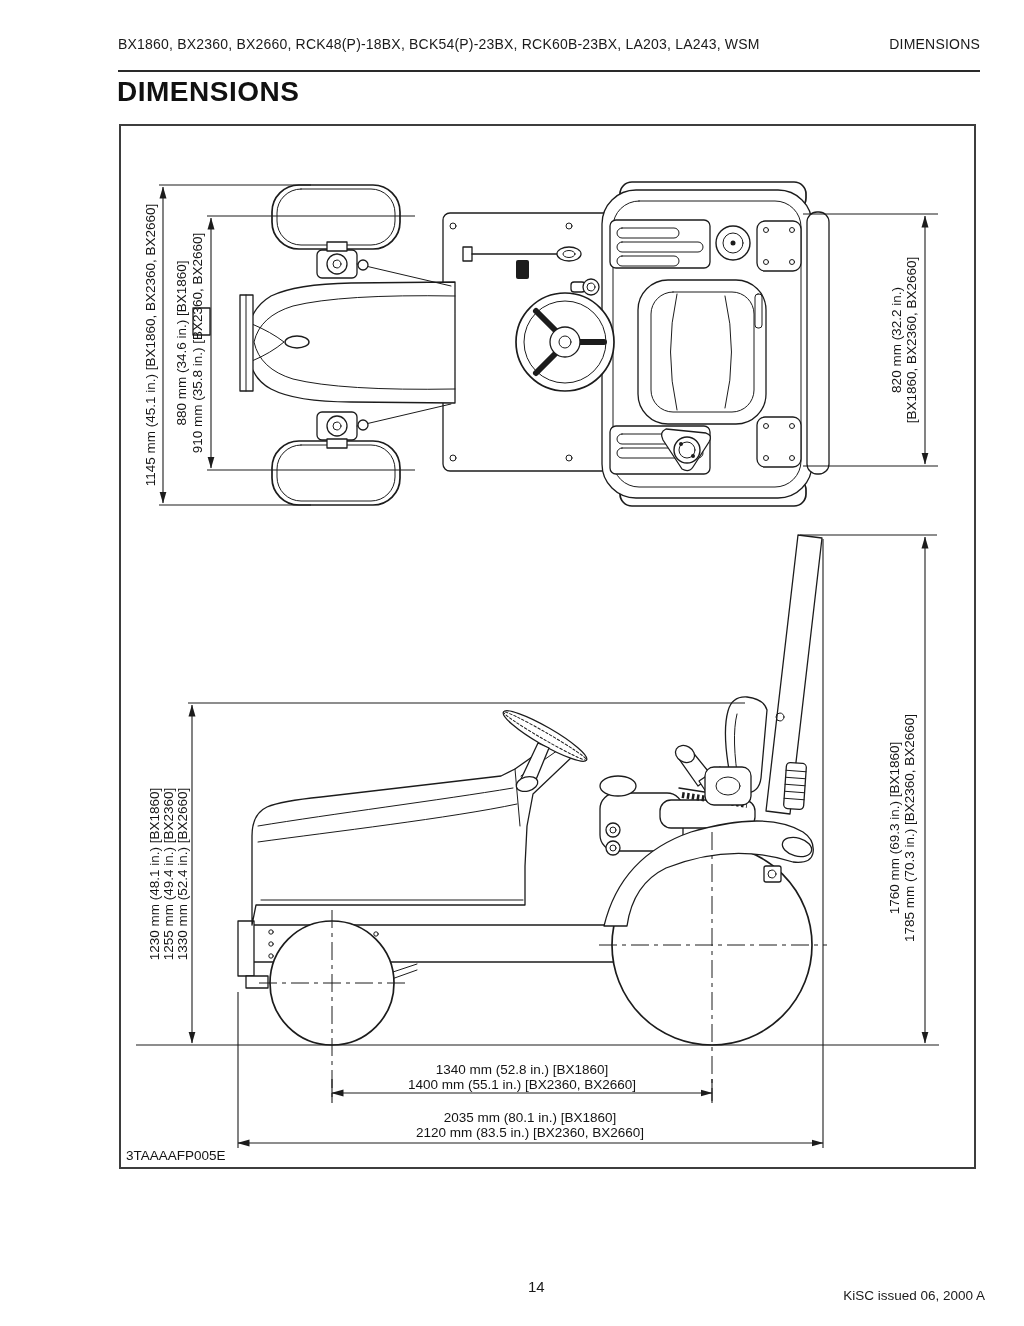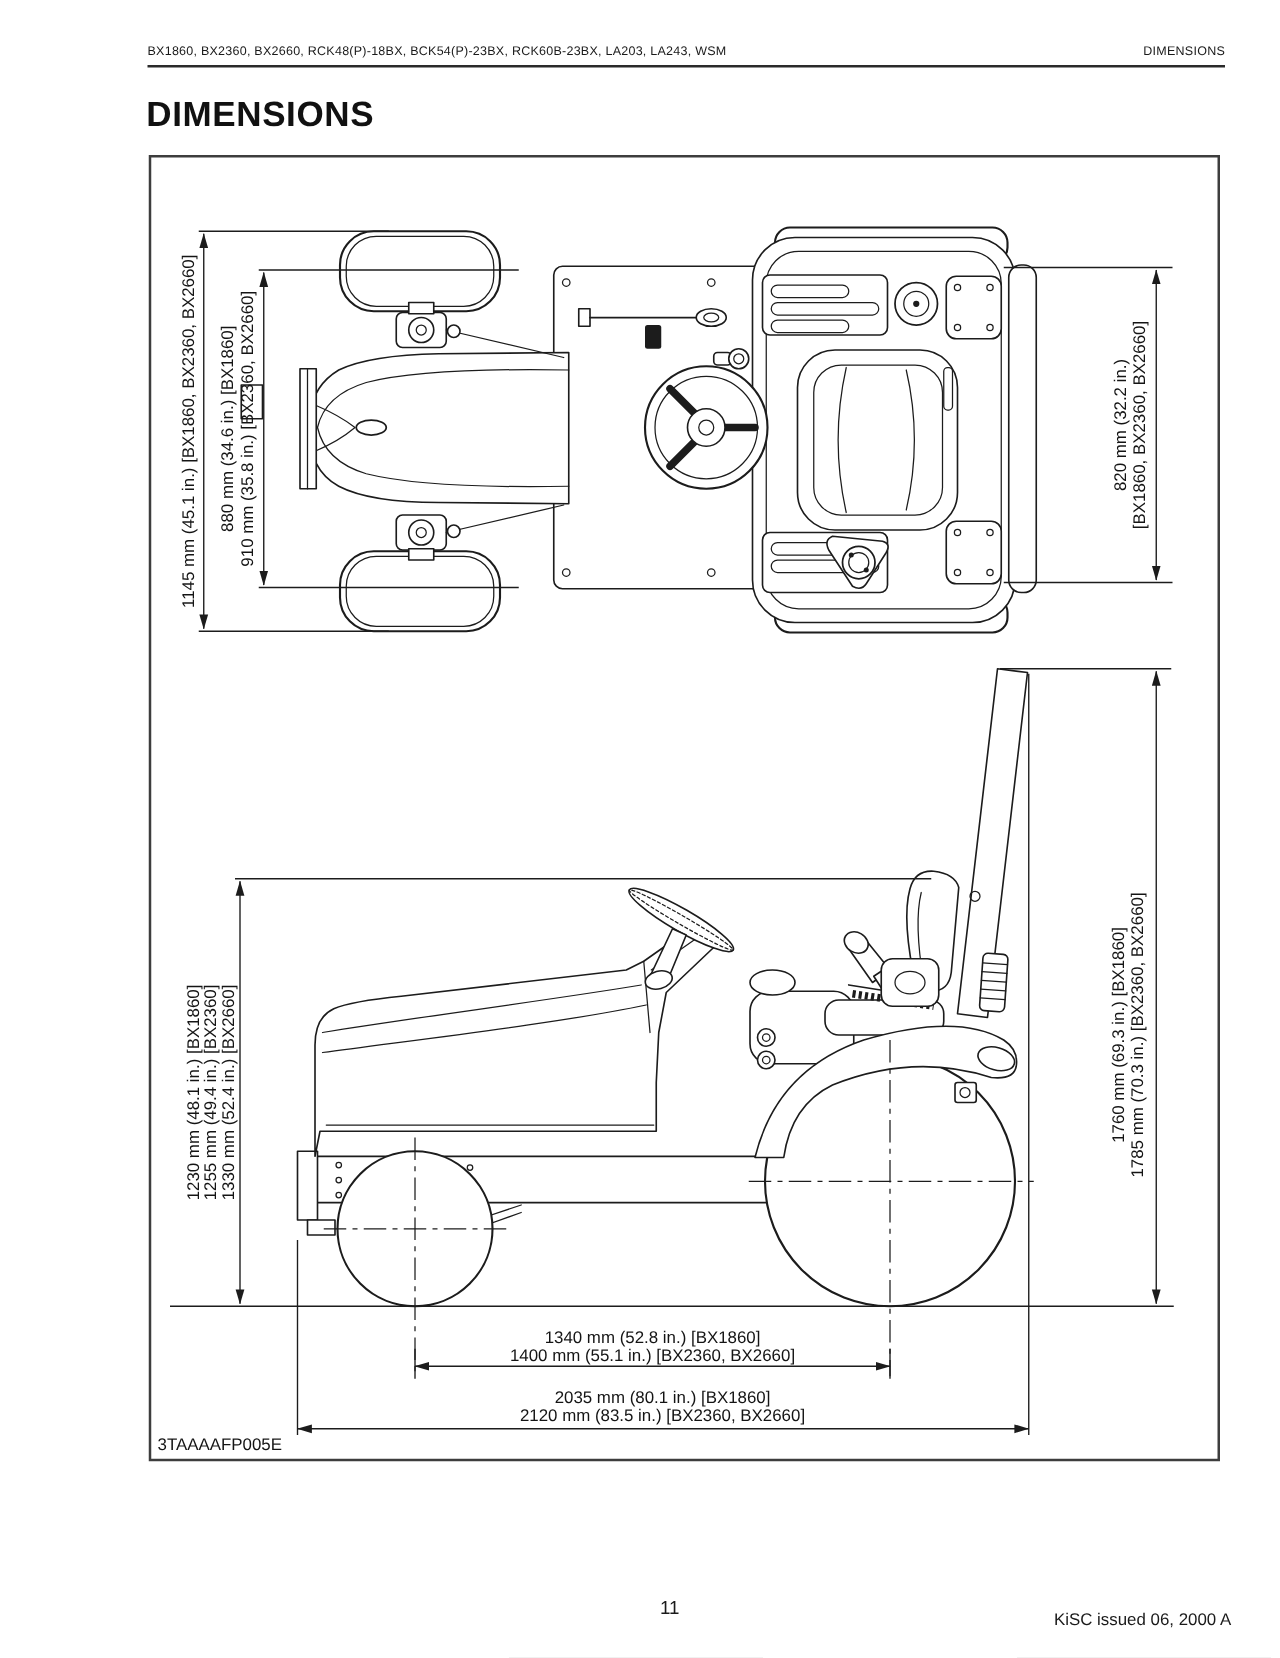--- a/index.html
+++ b/index.html
@@ -4,22 +4,22 @@
 <style>
   html,body{margin:0;padding:0;background:#e8e8e8;}
   .page{
     position:relative;width:1024px;height:1326px;background:#ffffff;
     font-family:"Liberation Sans",sans-serif;color:#161616;overflow:hidden;
     margin:0 auto;
   }
   .header{
     position:absolute;left:118px;top:36px;width:862px;
     display:flex;justify-content:space-between;align-items:flex-end;
-    font-size:10px;letter-spacing:0.2px;color:#1a1a1a;
-    border-bottom:2px solid #2a2a2a;padding-bottom:5px;gap:44px;
+    font-size:14px;letter-spacing:0.2px;color:#1a1a1a;
+    border-bottom:2px solid #2a2a2a;padding-bottom:18px;gap:44px;
   }
   .page-title{
     position:absolute;left:117px;top:76px;margin:0;
     font-size:28px;font-weight:700;letter-spacing:0.5px;color:#111;
   }
   .figure-box{
     position:absolute;left:119px;top:124px;width:853px;height:1041px;
     border:2px solid #3d3d3d;background:#fff;
   }
   .figure-box svg{display:block;}
@@ -275,16 +275,16 @@
         <text class="dimlbl" text-anchor="middle" transform="translate(793,702) rotate(-90)">1785 mm (70.3 in.) [BX2360, BX2660]</text>
         <text class="dimlbl" text-anchor="middle" x="401" y="948">1340 mm (52.8 in.) [BX1860]</text>
         <text class="dimlbl" text-anchor="middle" x="401" y="963">1400 mm (55.1 in.) [BX2360, BX2660]</text>
         <text class="dimlbl" text-anchor="middle" x="409" y="996">2035 mm (80.1 in.) [BX1860]</text>
         <text class="dimlbl" text-anchor="middle" x="409" y="1011">2120 mm (83.5 in.) [BX2360, BX2660]</text>
         <text class="figcode" x="5" y="1034" text-anchor="start">3TAAAAFP005E</text>
       </g>
     </svg>
   </div>
 
-  <div class="footer-pageno">11</div>
+  <div class="footer-pageno">14</div>
   <div class="footer-issue">KiSC issued 06, 2000 A</div>
 
 </div>
 
 </body></html>

